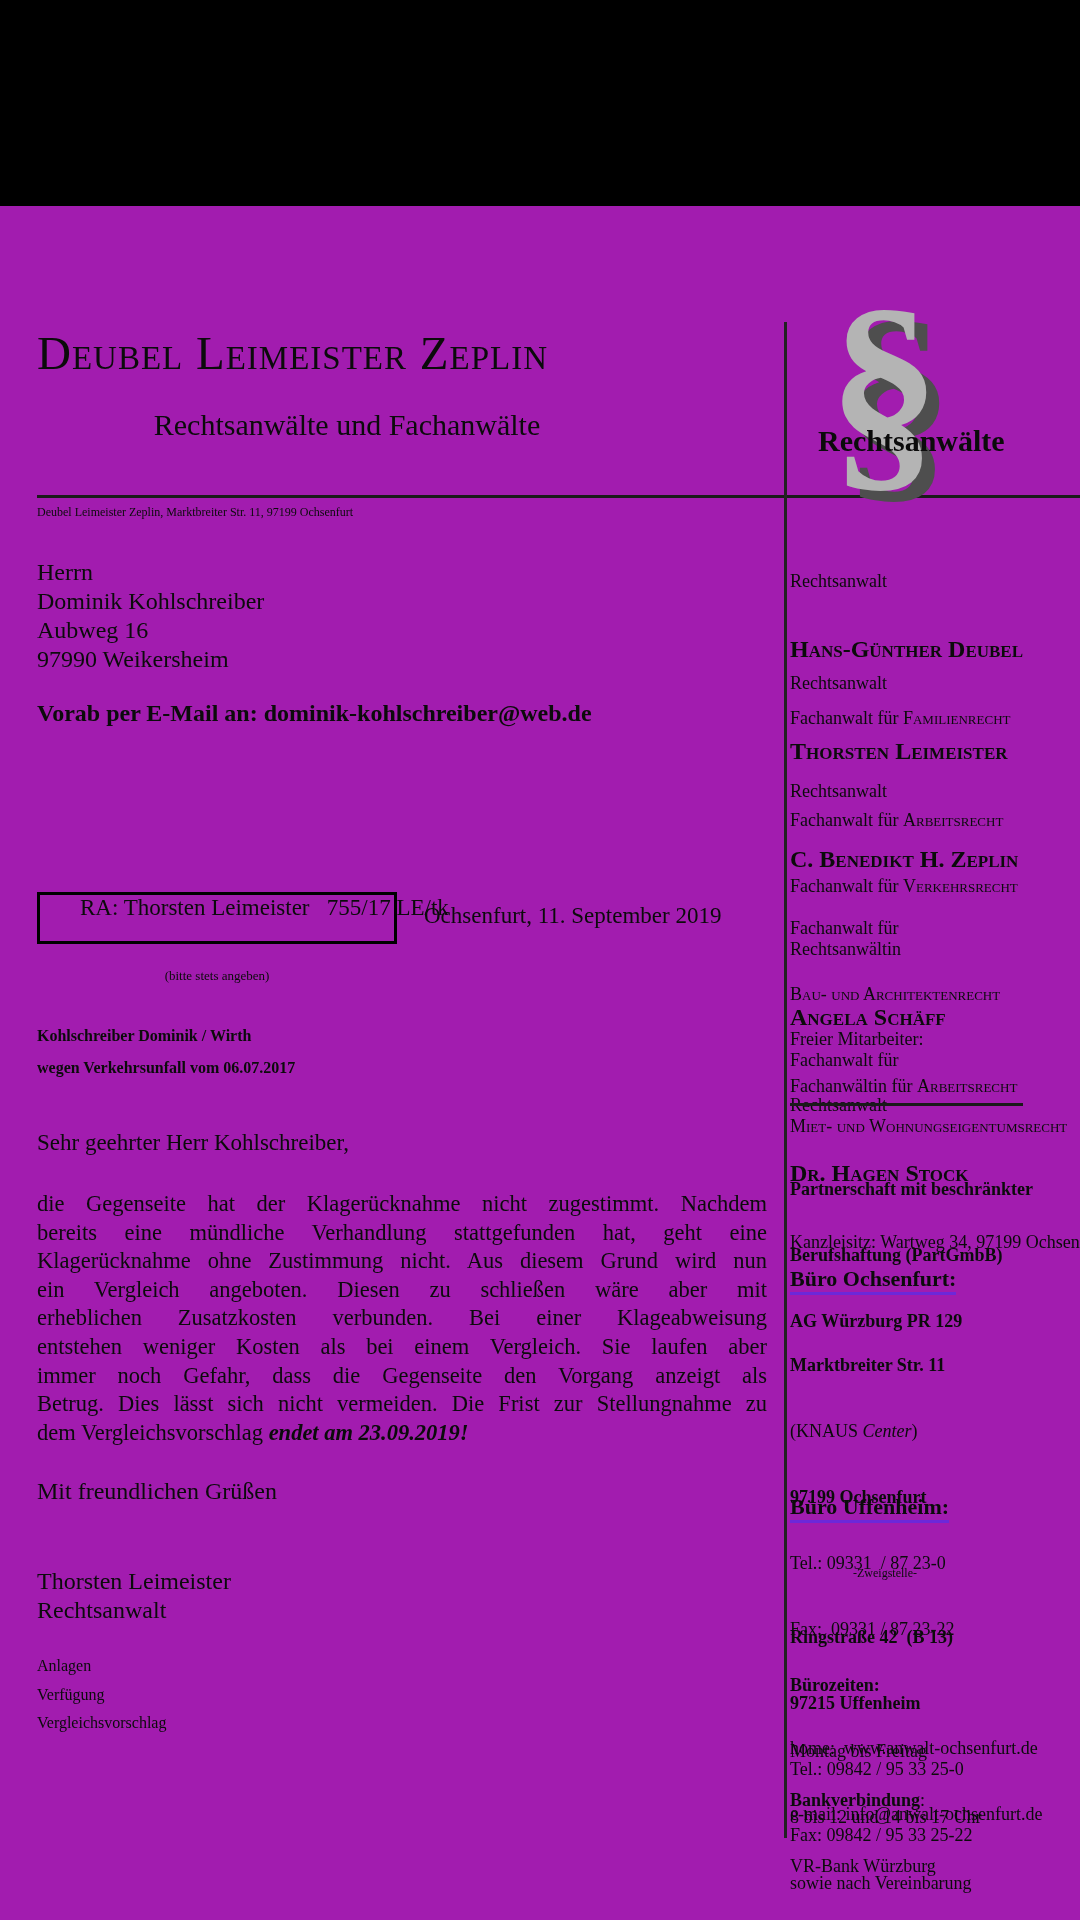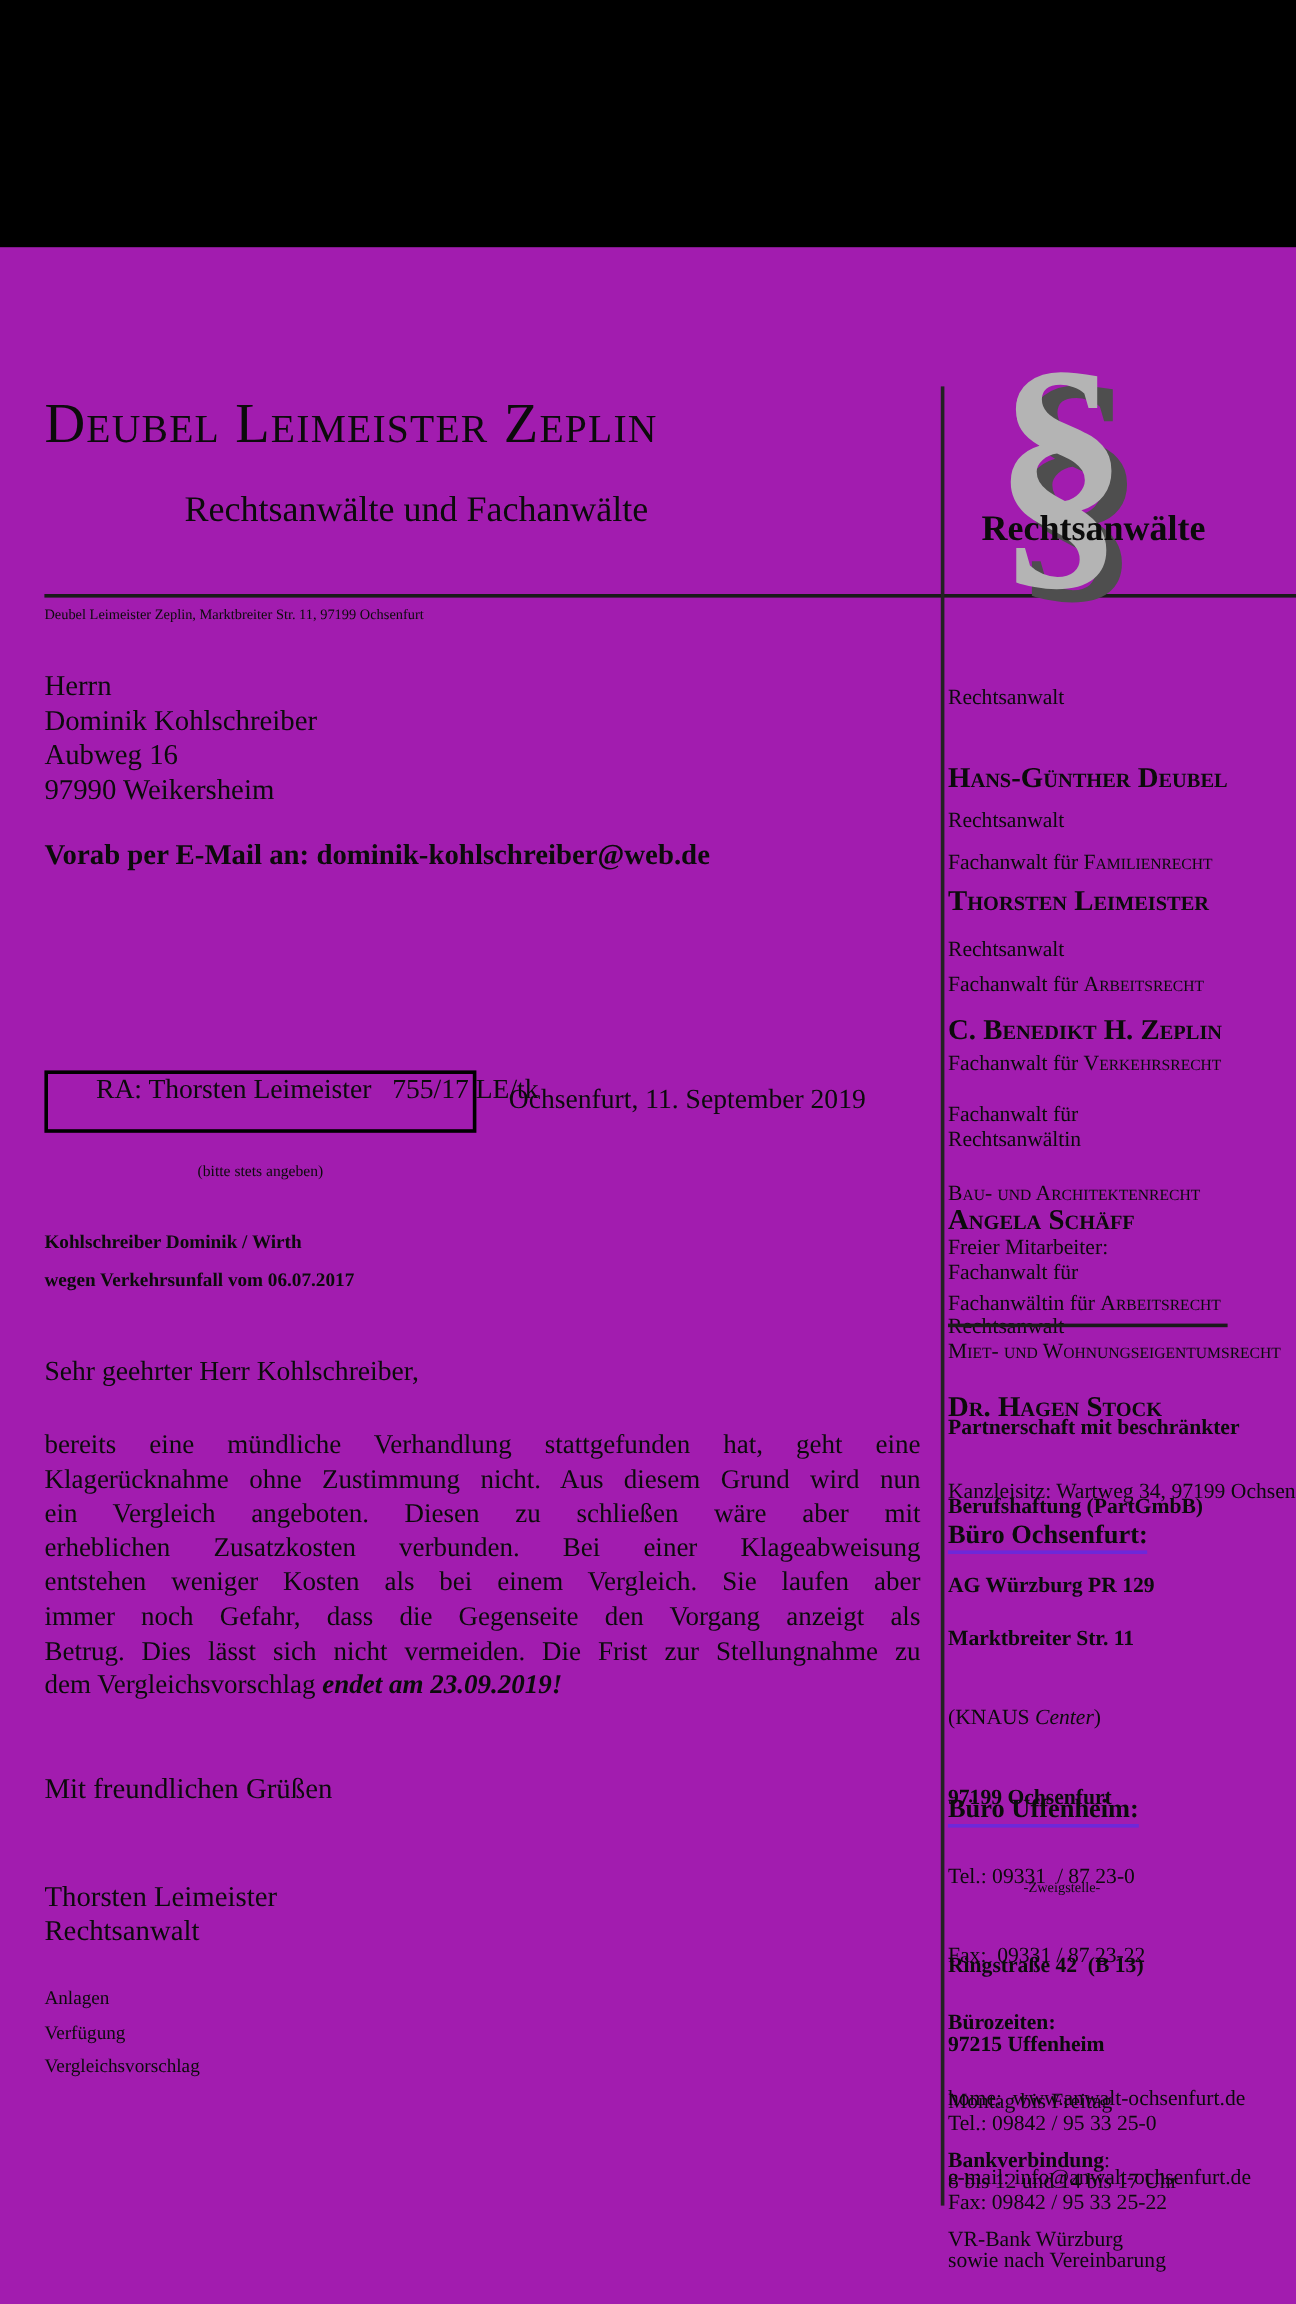--- a/index.html
+++ b/index.html
@@ -108,20 +108,21 @@
   <div class="date-line">Ochsenfurt, 11. September 2019</div>
 
   <div class="subject">
     <div>Kohlschreiber Dominik / Wirth</div>
     <div>wegen Verkehrsunfall vom 06.07.2017</div>
   </div>
 
   <div class="salutation">Sehr geehrter Herr Kohlschreiber,</div>
 
   <div class="body-par">
+    <div class="jline">die Gegenseite hat der Klagerücknahme nicht zugestimmt. Nachdem</div>
     <div class="jline">bereits eine mündliche Verhandlung stattgefunden hat, geht eine</div>
     <div class="jline">Klagerücknahme ohne Zustimmung nicht. Aus diesem Grund wird nun</div>
     <div class="jline">ein Vergleich angeboten. Diesen zu schließen wäre aber mit</div>
     <div class="jline">erheblichen Zusatzkosten verbunden. Bei einer Klageabweisung</div>
     <div class="jline">entstehen weniger Kosten als bei einem Vergleich. Sie laufen aber</div>
     <div class="jline">immer noch Gefahr, dass die Gegenseite den Vorgang anzeigt als</div>
     <div class="jline">Betrug. Dies lässt sich nicht vermeiden. Die Frist zur Stellungnahme zu</div>
     <div class="lastline"><span>dem Vergleichsvorschlag </span><em>endet am 23.09.2019!</em></div>
   </div>
 

